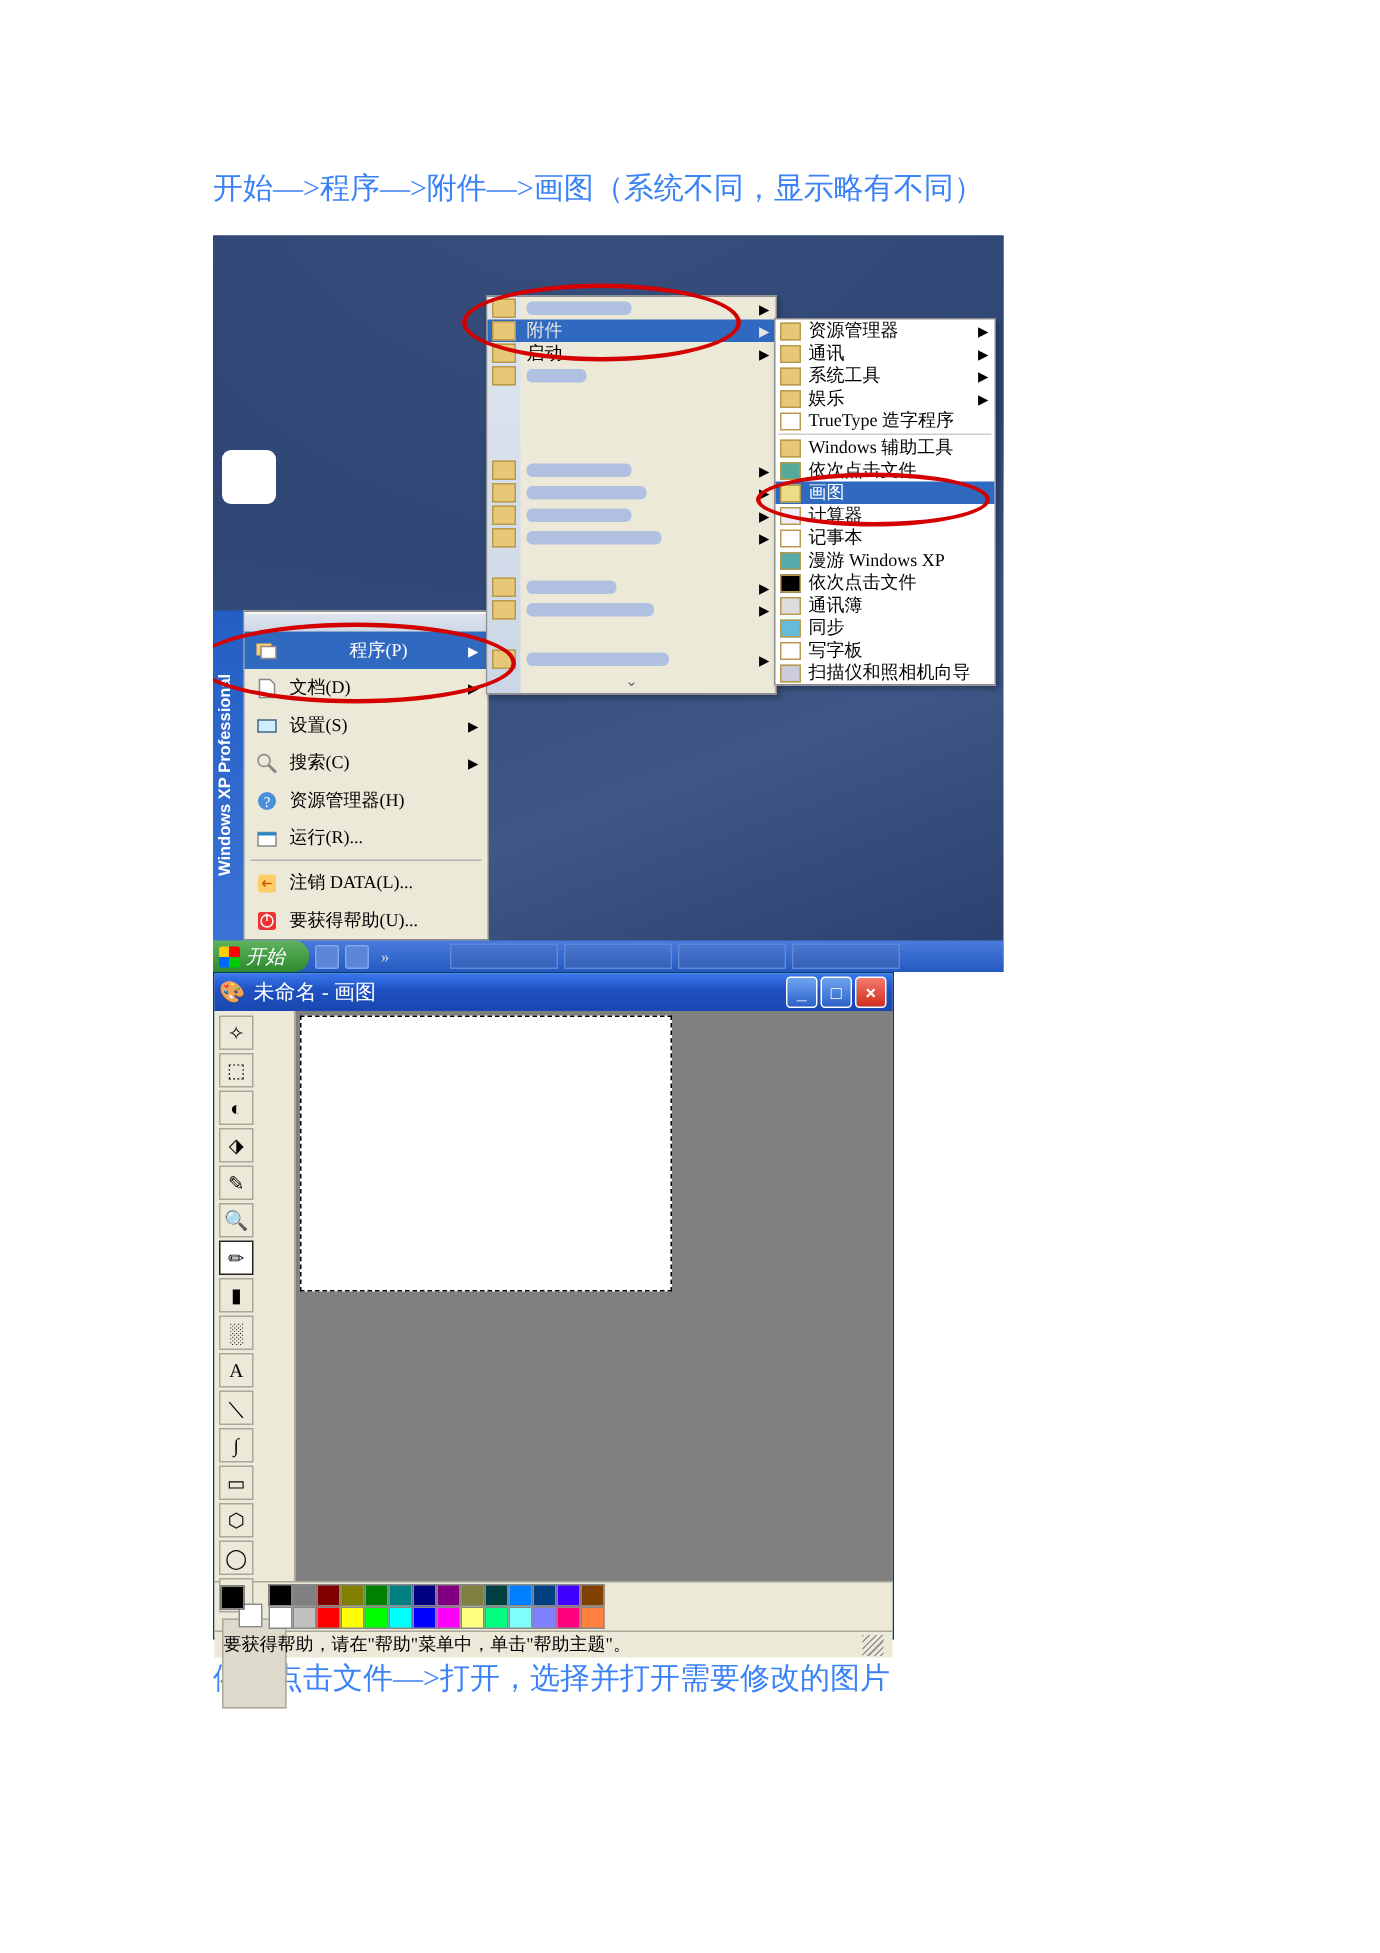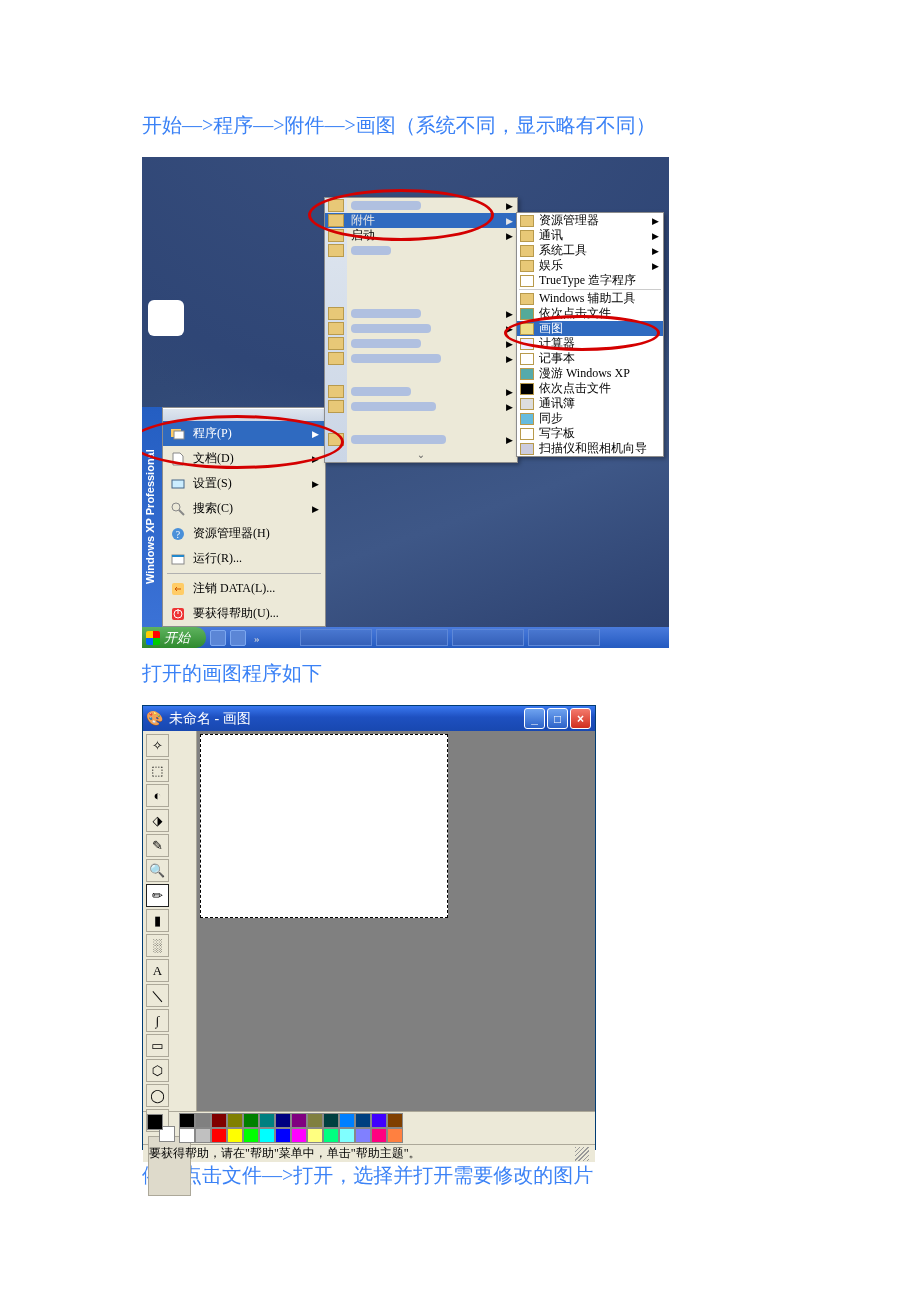--- a/index.html
+++ b/index.html
@@ -8,21 +8,21 @@
   .caption { font-size: 20px; margin: 12px 0 18px; color: #3b82f6; }
 
   
   .ss1 { width: 527px; height: 491px; position: relative; background: linear-gradient(160deg,#2a3f6f 0%,#314976 35%,#3e5787 70%,#2a3e6c 100%); overflow: hidden; }
   .ss1-swoosh { position:absolute; width:900px;height:900px; border-radius:50%; background: radial-gradient(circle,#3c5280 0%,#2f4676 60%,transparent 70%); top:-600px; left:-200px; }
   .desktop-icon { position:absolute; top:143px; left:6px; width:36px; height:36px; background:#fff; border-radius:6px; }
   .xp-sidebar { position:absolute; left:0; bottom:21px; width:20px; height:220px; background:linear-gradient(#3b72d6,#245ec2); color:#fff; font-family:Arial,sans-serif; font-size:11px; font-weight:bold; writing-mode:vertical-rl; transform:rotate(180deg); text-align:center; padding:4px 2px; }
   .start-menu { position:absolute; left:20px; bottom:21px; width:164px; background:#ece9d8; border:1px solid #8d8d8d; }
   .start-gap { height:13px; background:linear-gradient(#dfe6ef,#cdd7e6); border-top:1px solid #fff; }
   .start-item { display:flex; align-items:center; height:25px; padding:0 6px; font-size:12px; }
-  .start-item:hover,.start-item.hl { background:#2f6ac0; color:#fff; }
+  .start-item:hover,.start-item.hl { background:#2f6ac0; color:#fff;gap:40px; }
   .start-item.hl { color:#fff; }
   .sm-ico { width:18px;height:18px;margin-right:6px;display:flex;align-items:center;justify-content:center; }
   .sm-arrow { margin-left:auto; font-size:9px; }
   .start-sep { height:1px; background:#b0b0b0; margin:2px 4px; }
   .taskbar { position:absolute; left:0; bottom:0; width:100%; height:21px; background:linear-gradient(#4a7bdc,#245ac0); display:flex; align-items:center; }
   .start-btn { height:100%; width:64px; background:linear-gradient(#5fb35f,#2e8a2e); color:#fff; font-style:italic; font-size:13px; display:flex; align-items:center; padding-left:4px; border-radius:0 10px 10px 0; }
   .start-btn .logo { width:14px;height:14px;background:conic-gradient(#f00 0 25%,#0c0 0 50%,#06f 0 75%,#fc0 0 100%);border-radius:2px;margin-right:4px; }
   .taskbar .qk { width:16px;height:16px;margin-left:4px;background:#5b86d6;border:1px solid #7da8f0;border-radius:2px; }
   .taskbar .tasks { display:flex; gap:4px; margin-left:40px; }
   .taskbar .task { width:72px;height:17px;background:linear-gradient(#4977d0,#3560b8);border:1px solid #5e88d8; }
@@ -321,21 +321,20 @@
         <div class="task"></div>
         <div class="task"></div>
       </div>
     </div>
 
     <div class="ellipse e1b"></div>
     <div class="ellipse e2"></div>
     <div class="ellipse e3"></div>
   </div>
 
-  <p class="caption">打开的画图程序如下</p>
 
   <div class="ss2">
     <div class="tb2">
       <span class="ico">🎨</span>
       <span>未命名 - 画图</span>
       <span class="spacer"></span>
       <span class="winbtn min">_</span>
       <span class="winbtn max">□</span>
       <span class="winbtn close">×</span>
     </div>

